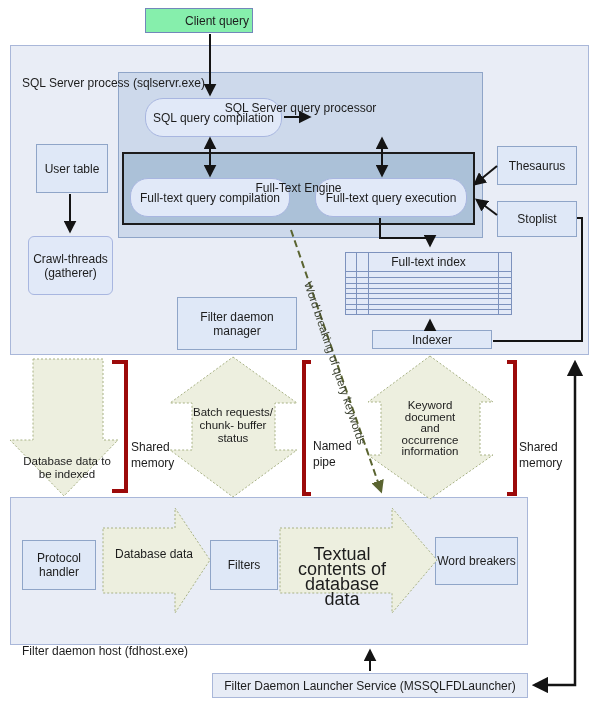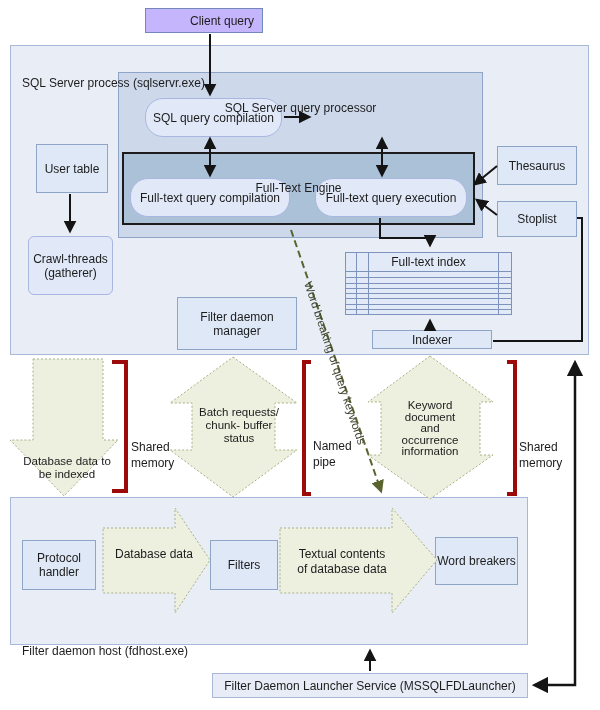--- a/index.html
+++ b/index.html
@@ -50,21 +50,21 @@
 
   <div class="box" style="left:118px; top:72px; width:365px; height:166px; background:#cdd9eb; border-color:#8fa5c8;"></div>
   <div class="lbl" style="left:118px; top:77px; width:365px; text-align:center;">SQL Server query processor</div>
 
   <div class="box" style="left:122px; top:152px; width:353px; height:73px; background:#abc1d8; border:2px solid #1c1c1c;"></div>
   <div class="lbl" style="left:122px; top:157px; width:353px; text-align:center;">Full-Text Engine</div>
 
   <div class="box container" style="left:10px; top:497px; width:518px; height:148px;"></div>
   <div class="lbl" style="left:22px; top:620px;">Filter daemon host (fdhost.exe)</div>
 
-  <div class="box" style="left:145px; top:8px; width:118px; height:25px; background:#c4b5fd; border-color:#7287ba;padding-left:36px;">Client query</div>
+  <div class="box" style="left:145px; top:8px; width:108px; height:25px; background:#86efac; border-color:#7287ba;padding-left:36px;">Client query</div>
 
   <div class="box rounded" style="left:145px; top:98px; width:137px; height:39px;">SQL query compilation</div>
 
   <div class="box rounded" style="left:130px; top:178px; width:160px; height:39px;">Full-text query compilation</div>
   <div class="box rounded" style="left:315px; top:178px; width:152px; height:39px;">Full-text query execution</div>
 
   <div class="box" style="left:36px; top:144px; width:72px; height:49px;">User table</div>
   <div class="box rounded" style="left:28px; top:236px; width:85px; height:59px; border-radius:6px;">Crawl-threads (gatherer)</div>
 
   <div class="box" style="left:497px; top:146px; width:80px; height:39px;">Thesaurus</div>
@@ -134,21 +134,21 @@
       <path d="M577,218 L582,218 L582,341 L493,341"></path>
       <path d="M535,685 L575,685 L575,363" stroke-width="2.5" marker-start="url(#ah)" marker-end="url(#ah)"></path>
       <path d="M370,671 L370,651" marker-end="url(#ah)"></path>
     </g>
 
     <path d="M291,230 L381,491" fill="none" stroke="#5a6430" stroke-width="2" stroke-dasharray="7,4" marker-end="url(#ahg)"></path>
   </svg>
 
   <div class="flowlbl" style="left:23px; top:407px; width:88px;margin-top:48px;">Database data to be indexed</div>
   <div class="lbl" style="left:131px; top:415px; width:62px; line-height:16px;">Shared memory</div>
-  <div class="flowlbl" style="left:191px; top:406px; width:84px;margin-left:6px;">Batch requests/ chunk- buffer status</div>
+  <div class="flowlbl" style="left:191px; top:406px; width:84px;">Batch requests/ chunk- buffer status</div>
   <div class="lbl" style="left:313px; top:414px; width:52px; line-height:16px;">Named pipe</div>
   <div class="flowlbl" style="left:394px; top:400px; width:72px; line-height:11.5px;">Keyword document and occurrence information</div>
   <div class="lbl" style="left:519px; top:415px; width:62px; line-height:16px;">Shared memory</div>
   <div id="word-breaking-lbl">Word breaking of query keywords</div>
   <div class="flowlbl" style="left:110px; top:547px; width:88px; font-size:12px; line-height:15px;">Database data</div>
-  <div class="flowlbl" style="left:294px; top:547px; width:96px; font-size:12px; line-height:15px;">Textual contents of database data</div>
+  <div class="flowlbl" style="left:294px; top:547px; width:96px; font-size:18px; line-height:15px;">Textual contents of database data</div>
 
 </div>
 
 </body></html>

